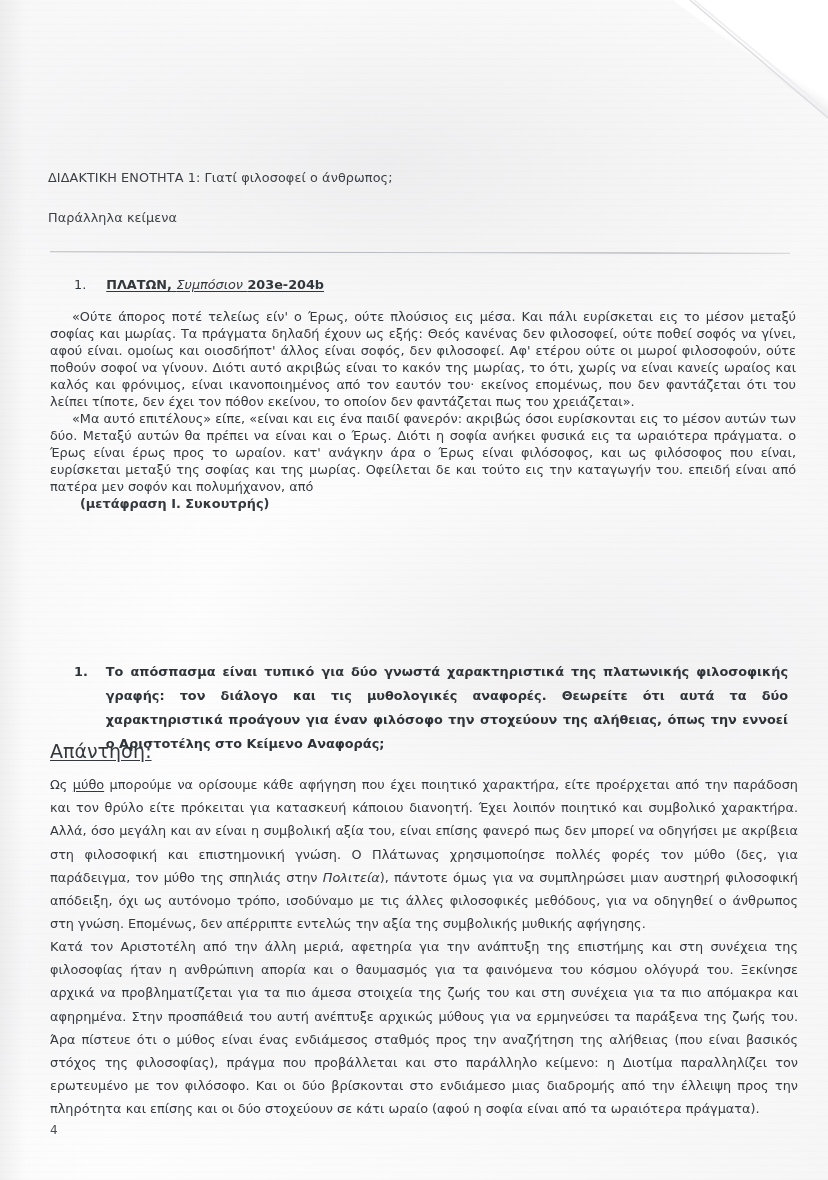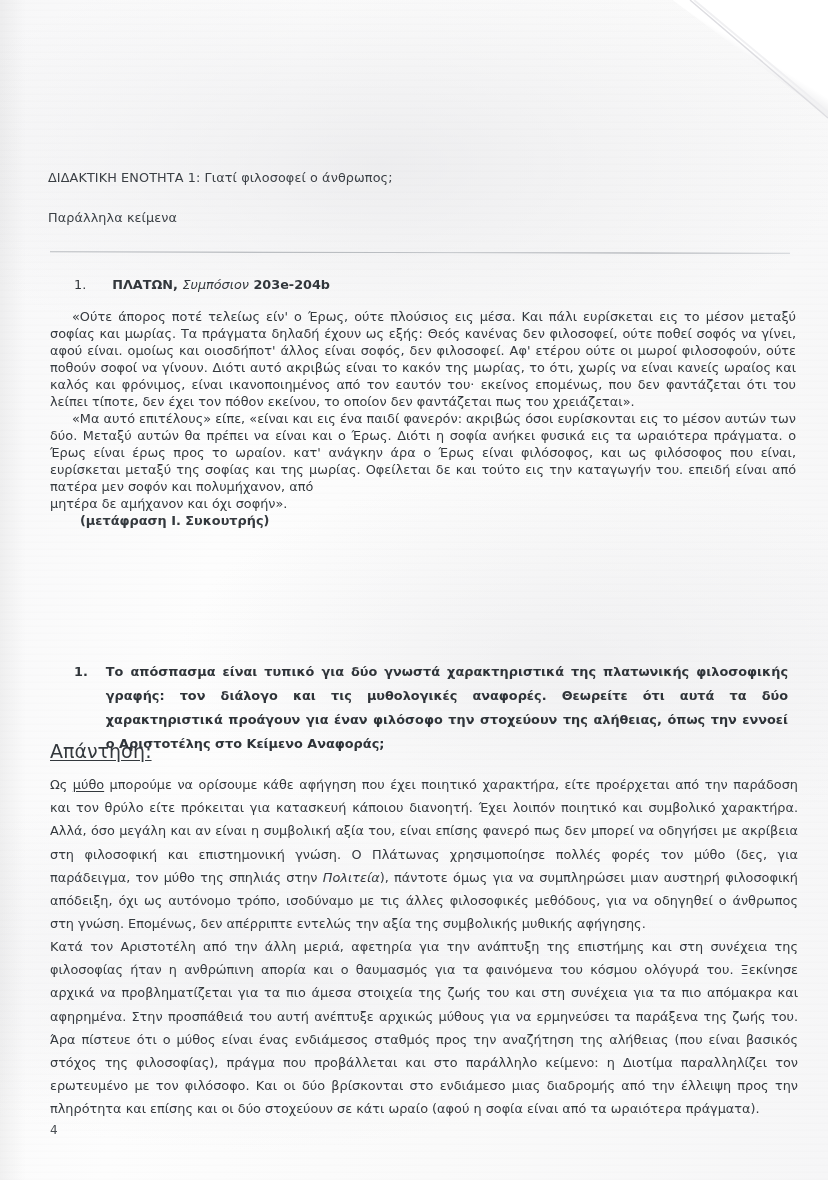--- a/index.html
+++ b/index.html
@@ -112,21 +112,21 @@
     position: absolute;
     top: 279px;
     left: 26px;
     font-size: 12.8px;
     color: #32373c;
     display: flex;
     align-items: baseline;
     gap: 20px;
   }
   .numbered-source .num { font-weight: 400; }
-  .src-body { font-weight: 700; text-underline-offset: 2px; margin-left: 6px; }
+  .src-body { font-weight: 700; text-decoration: underline; text-underline-offset: 2px; }
   .src-body .ital { font-style: italic; font-weight: 400; }
 
   .quote-block {
     position: absolute;
     top: 308px;
     left: 2px;
     width: 746px;
     color: #34393e;
     font-size: 12.85px;
     line-height: 17px;
@@ -215,21 +215,20 @@
       <span class="src-body">
         <span>ΠΛΑΤΩΝ,</span>
         <span class="ital">Συμπόσιον</span>
         <span>203e-204b</span>
       </span>
     </div>
 
     <div class="quote-block">
       <p>«Ούτε άπορος ποτέ τελείως είν' ο Έρως, ούτε πλούσιος εις μέσα. Και πάλι ευρίσκεται εις το μέσον μεταξύ σοφίας και μωρίας. Τα πράγματα δηλαδή έχουν ως εξής: Θεός κανένας δεν φιλοσοφεί, ούτε ποθεί σοφός να γίνει, αφού είναι. ομοίως και οιοσδήποτ' άλλος είναι σοφός, δεν φιλοσοφεί. Αφ' ετέρου ούτε οι μωροί φιλοσοφούν, ούτε ποθούν σοφοί να γίνουν. Διότι αυτό ακριβώς είναι το κακόν της μωρίας, το ότι, χωρίς να είναι κανείς ωραίος και καλός και φρόνιμος, είναι ικανοποιημένος από τον εαυτόν του· εκείνος επομένως, που δεν φαντάζεται ότι του λείπει τίποτε, δεν έχει τον πόθον εκείνου, το οποίον δεν φαντάζεται πως του χρειάζεται».</p>
       <p>«Μα αυτό επιτέλους» είπε, «είναι και εις ένα παιδί φανερόν: ακριβώς όσοι ευρίσκονται εις το μέσον αυτών των δύο. Μεταξύ αυτών θα πρέπει να είναι και ο Έρως. Διότι η σοφία ανήκει φυσικά εις τα ωραιότερα πράγματα. ο Έρως είναι έρως προς το ωραίον. κατ' ανάγκην άρα ο Έρως είναι φιλόσοφος, και ως φιλόσοφος που είναι, ευρίσκεται μεταξύ της σοφίας και της μωρίας. Οφείλεται δε και τούτο εις την καταγωγήν του. επειδή είναι από πατέρα μεν σοφόν και πολυμήχανον, από</p>
-      <p class="no-indent">μητέρα δε αμήχανον και όχι σοφήν».</p>
       <p class="bold-line">(μετάφραση Ι. Συκουτρής)</p>
     </div>
 
     <div class="question-item">
       <span class="q-num">1.</span>
       <span class="q-text">Το απόσπασμα είναι τυπικό για δύο γνωστά χαρακτηριστικά της πλατωνικής φιλοσοφικής γραφής: τον διάλογο και τις μυθολογικές αναφορές. Θεωρείτε ότι αυτά τα δύο χαρακτηριστικά προάγουν για έναν φιλόσοφο την στοχεύουν της αλήθειας, όπως την εννοεί ο Αριστοτέλης στο Κείμενο Αναφοράς;</span>
     </div>
 
     <div class="answer-label">Απάντηση:</div>
 

